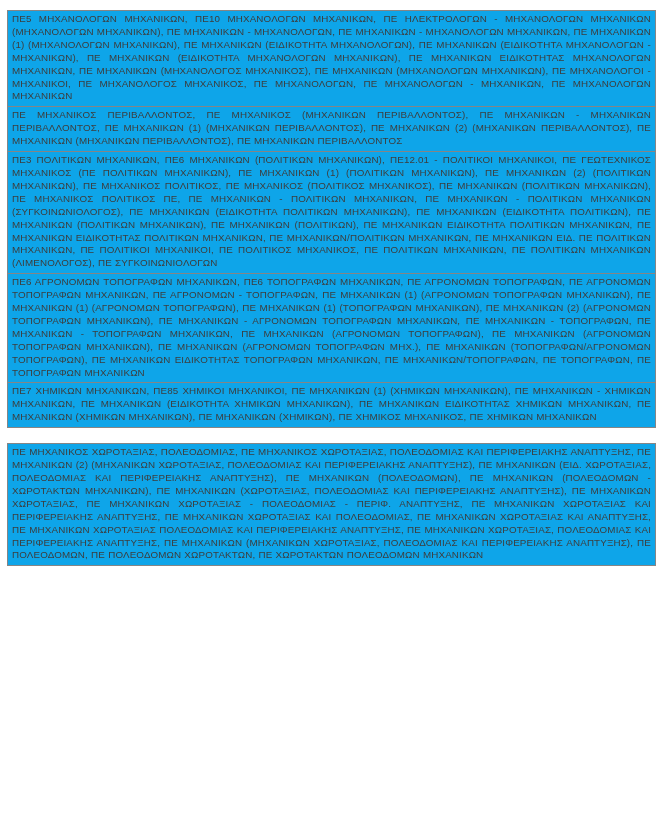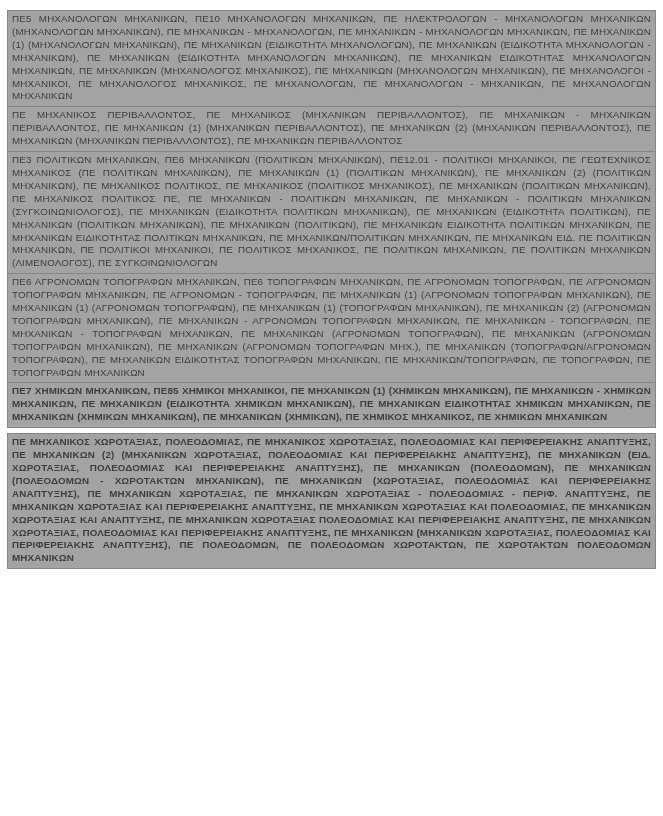--- a/index.html
+++ b/index.html
@@ -11,38 +11,37 @@
   .page {
     width: 663px;
     height: 816px;
     box-sizing: border-box;
     padding: 10px 7px 0 7px;
     background: #ffffff;
     overflow: hidden;
   }
   .tbl {
     border: 1px solid #858585;
-    background: #a3a3a3;
+    background: #0ea5e9;
   }
   .tbl + .tbl {
-    margin-top: 5px;
+    margin-top: 15px;
   }
   .row {
     border-bottom: 1px solid #858585;
     padding: 2px 4px 3px 4px;
     font-size: 9.8px;
     line-height: 12.9px;
     color: #3d3d3d;
     text-align: justify;
     letter-spacing: 0.15px;
     word-spacing: 0.3px;
   }
   .row:last-child {
     border-bottom: none;
-    font-weight: bold;
   }
 </style>
 </head>
 <body>
 
 <div class="page">
 
   <div class="tbl">
     <div class="row">ΠΕ5 ΜΗΧΑΝΟΛΟΓΩΝ ΜΗΧΑΝΙΚΩΝ, ΠΕ10 ΜΗΧΑΝΟΛΟΓΩΝ ΜΗΧΑΝΙΚΩΝ, ΠΕ ΗΛΕΚΤΡΟΛΟΓΩΝ - ΜΗΧΑΝΟΛΟΓΩΝ ΜΗΧΑΝΙΚΩΝ (ΜΗΧΑΝΟΛΟΓΩΝ ΜΗΧΑΝΙΚΩΝ), ΠΕ ΜΗΧΑΝΙΚΩΝ - ΜΗΧΑΝΟΛΟΓΩΝ, ΠΕ ΜΗΧΑΝΙΚΩΝ - ΜΗΧΑΝΟΛΟΓΩΝ ΜΗΧΑΝΙΚΩΝ, ΠΕ ΜΗΧΑΝΙΚΩΝ (1) (ΜΗΧΑΝΟΛΟΓΩΝ ΜΗΧΑΝΙΚΩΝ), ΠΕ ΜΗΧΑΝΙΚΩΝ (ΕΙΔΙΚΟΤΗΤΑ ΜΗΧΑΝΟΛΟΓΩΝ), ΠΕ ΜΗΧΑΝΙΚΩΝ (ΕΙΔΙΚΟΤΗΤΑ ΜΗΧΑΝΟΛΟΓΩΝ - ΜΗΧΑΝΙΚΩΝ), ΠΕ ΜΗΧΑΝΙΚΩΝ (ΕΙΔΙΚΟΤΗΤΑ ΜΗΧΑΝΟΛΟΓΩΝ ΜΗΧΑΝΙΚΩΝ), ΠΕ ΜΗΧΑΝΙΚΩΝ ΕΙΔΙΚΟΤΗΤΑΣ ΜΗΧΑΝΟΛΟΓΩΝ ΜΗΧΑΝΙΚΩΝ, ΠΕ ΜΗΧΑΝΙΚΩΝ (ΜΗΧΑΝΟΛΟΓΟΣ ΜΗΧΑΝΙΚΟΣ), ΠΕ ΜΗΧΑΝΙΚΩΝ (ΜΗΧΑΝΟΛΟΓΩΝ ΜΗΧΑΝΙΚΩΝ), ΠΕ ΜΗΧΑΝΟΛΟΓΟΙ - ΜΗΧΑΝΙΚΟΙ, ΠΕ ΜΗΧΑΝΟΛΟΓΟΣ ΜΗΧΑΝΙΚΟΣ, ΠΕ ΜΗΧΑΝΟΛΟΓΩΝ, ΠΕ ΜΗΧΑΝΟΛΟΓΩΝ - ΜΗΧΑΝΙΚΩΝ, ΠΕ ΜΗΧΑΝΟΛΟΓΩΝ ΜΗΧΑΝΙΚΩΝ</div>
     <div class="row">ΠΕ ΜΗΧΑΝΙΚΟΣ ΠΕΡΙΒΑΛΛΟΝΤΟΣ, ΠΕ ΜΗΧΑΝΙΚΟΣ (ΜΗΧΑΝΙΚΩΝ ΠΕΡΙΒΑΛΛΟΝΤΟΣ), ΠΕ ΜΗΧΑΝΙΚΩΝ - ΜΗΧΑΝΙΚΩΝ ΠΕΡΙΒΑΛΛΟΝΤΟΣ, ΠΕ ΜΗΧΑΝΙΚΩΝ (1) (ΜΗΧΑΝΙΚΩΝ ΠΕΡΙΒΑΛΛΟΝΤΟΣ), ΠΕ ΜΗΧΑΝΙΚΩΝ (2) (ΜΗΧΑΝΙΚΩΝ ΠΕΡΙΒΑΛΛΟΝΤΟΣ), ΠΕ ΜΗΧΑΝΙΚΩΝ (ΜΗΧΑΝΙΚΩΝ ΠΕΡΙΒΑΛΛΟΝΤΟΣ), ΠΕ ΜΗΧΑΝΙΚΩΝ ΠΕΡΙΒΑΛΛΟΝΤΟΣ</div>

